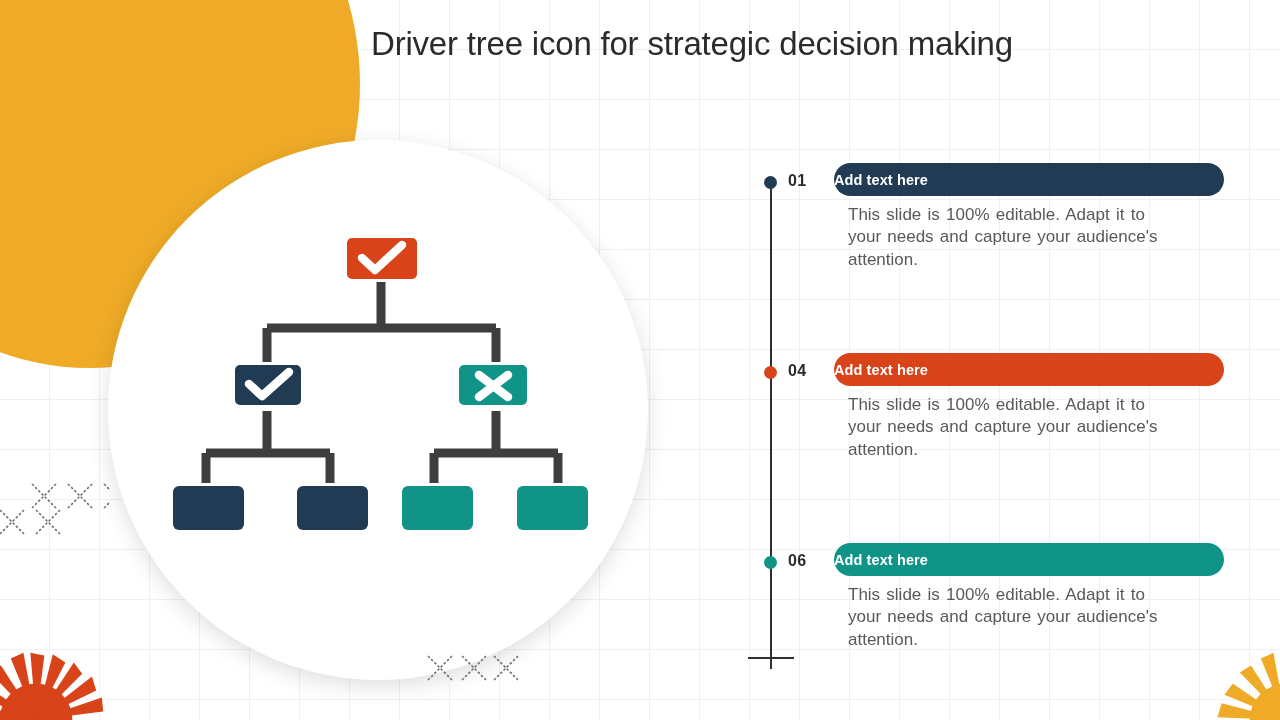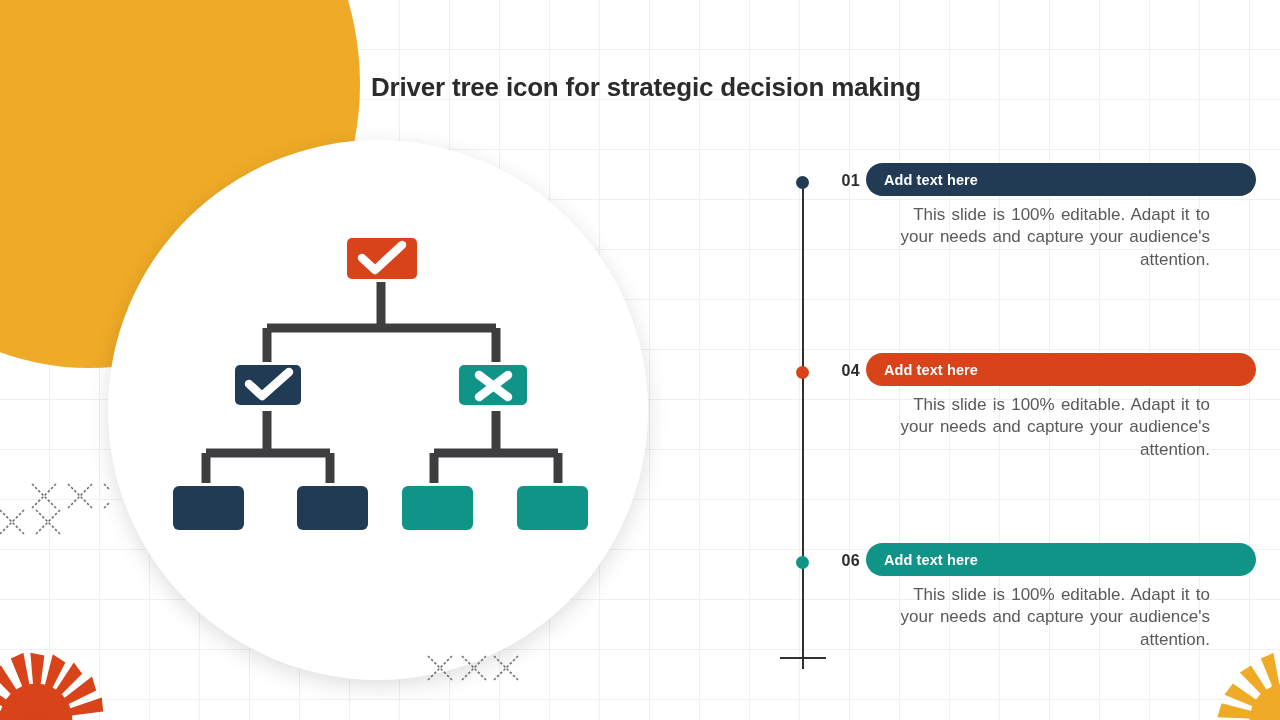--- a/index.html
+++ b/index.html
@@ -60,48 +60,46 @@
   .xg-left  { left: -2px;  top: 474px; }
   .xg-bottom{ left: 420px; top: 650px; }
 
   
   .title {
     position: absolute;
     left: 371px;
     top: 24px;
     width: 800px;
     z-index: 6;
-    font-size: 26px;
-    font-weight: bold;
+    font-size: 33px;
+    font-weight: normal;
     color: #2b2b2b;
     letter-spacing: -0.2px;
     line-height: 1.2;
-    margin-top: 48px;
   }
 
   
   .tree {
     position: absolute;
     left: 150px;
     top: 225px;
     width: 470px;
     height: 310px;
     z-index: 5;
   }
   .tree svg { display: block; }
 
   
   .timeline {
     position: absolute;
-    left: 780px;
+    left: 748px;
     top: 170px;
     width: 500px;
     height: 500px;
     z-index: 6;
-    text-align: right;
   }
 
   .tl-line {
     position: absolute;
     left: 22px;
     top: 12px;
     width: 1.6px;
     height: 487px;
     background: #2f3033;
   }
@@ -145,21 +143,20 @@
     height: 33px;
     border-radius: 17px;
     display: flex;
     align-items: center;
   }
 
   .tl-pill-label {
     color: #ffffff;
     font-size: 14.5px;
     font-weight: bold;
-    padding-left: 18px;
     letter-spacing: 0.1px;
   }
 
   .tl-body {
     position: absolute;
     left: 100px;
     top: 34px;
     width: 330px;
     font-size: 17px;
     line-height: 1.32;

